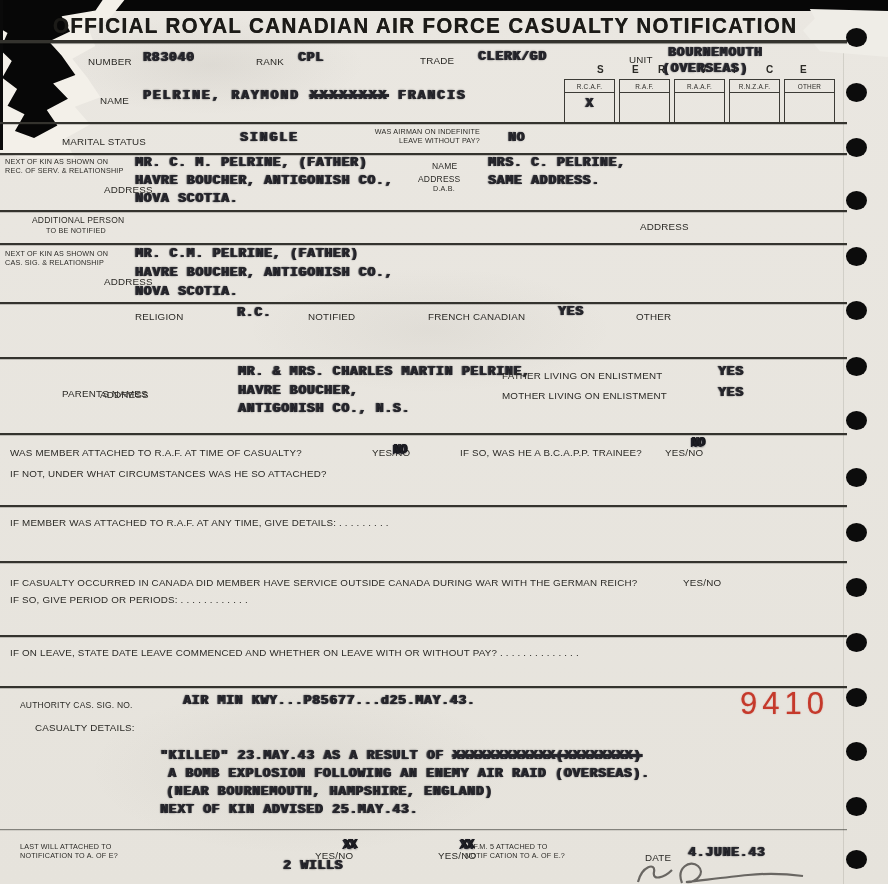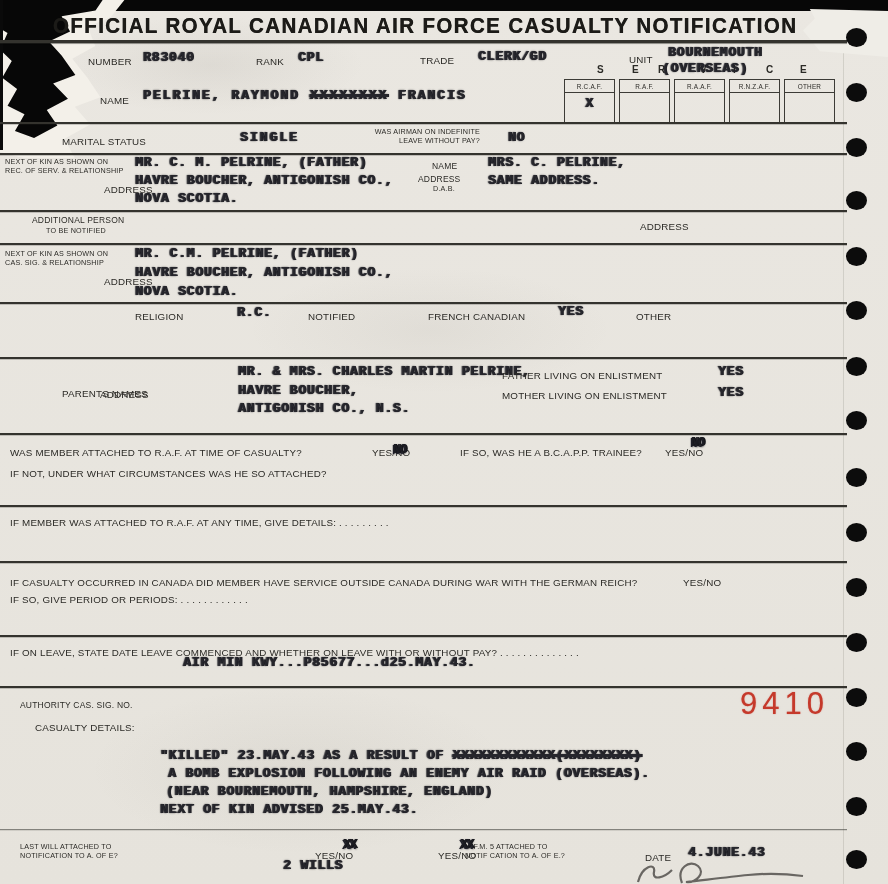--- a/index.html
+++ b/index.html
@@ -184,21 +184,21 @@
   <span class="abs lbl" style="left:10px;top:577px;">IF CASUALTY OCCURRED IN CANADA DID MEMBER HAVE SERVICE OUTSIDE CANADA DURING WAR WITH THE GERMAN REICH?</span>
   <span class="abs lbl" style="left:683px;top:577px;">YES/NO</span>
   <span class="abs lbl" style="left:10px;top:594px;">IF SO, GIVE PERIOD OR PERIODS: . . . . . . . . . . . .</span>
 
   <div class="rule" style="top:635px;"></div>
   <span class="abs lbl" style="left:10px;top:647px;">IF ON LEAVE, STATE DATE LEAVE COMMENCED AND WHETHER ON LEAVE WITH OR WITHOUT PAY? . . . . . . . . . . . . . .</span>
 
   <div class="rule" style="top:686px;"></div>
 
   <span class="abs lbl md" style="left:20px;top:700px;">AUTHORITY CAS. SIG. NO.</span>
-  <span class="abs typed heavy" style="left:155px;top:655px;padding-left:28px;">AIR MIN KWY...P85677...d25.MAY.43.</span>
+  <span class="abs typed heavy" style="left:155px;top:693px;padding-left:28px;">AIR MIN KWY...P85677...d25.MAY.43.</span>
   <span class="abs stamp" style="left:740px;top:686px;">9410</span>
   <span class="abs lbl" style="left:35px;top:722px;">CASUALTY DETAILS:</span>
 
   <span class="abs typed heavy" style="left:160px;top:748px;"><span>"KILLED" 23.MAY.43 AS A RESULT OF</span>
     <span class="xout">XXXXXXXXXXXX(XXXXXXXX)</span></span>
   <span class="abs typed heavy" style="left:168px;top:766px;">A BOMB EXPLOSION FOLLOWING AN ENEMY AIR RAID (OVERSEAS).</span>
   <span class="abs typed heavy" style="left:166px;top:784px;">(NEAR BOURNEMOUTH, HAMPSHIRE, ENGLAND)</span>
   <span class="abs typed heavy" style="left:160px;top:802px;">NEXT OF KIN ADVISED 25.MAY.43.</span>
 
   <div class="rule" style="top:829px;height:1px;opacity:0.55;"></div>

